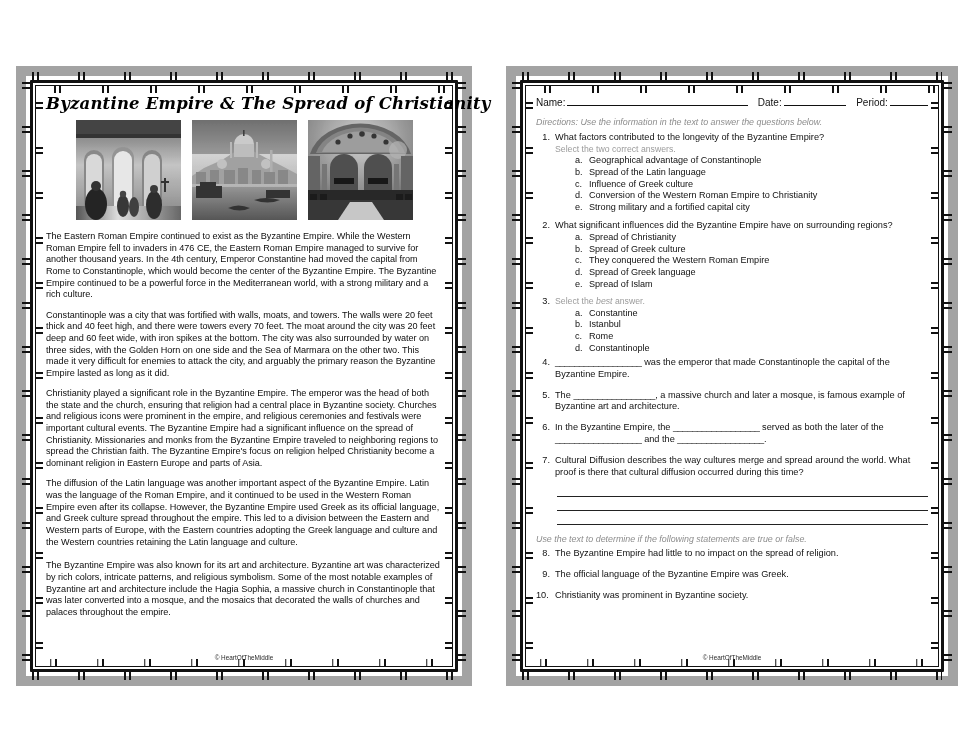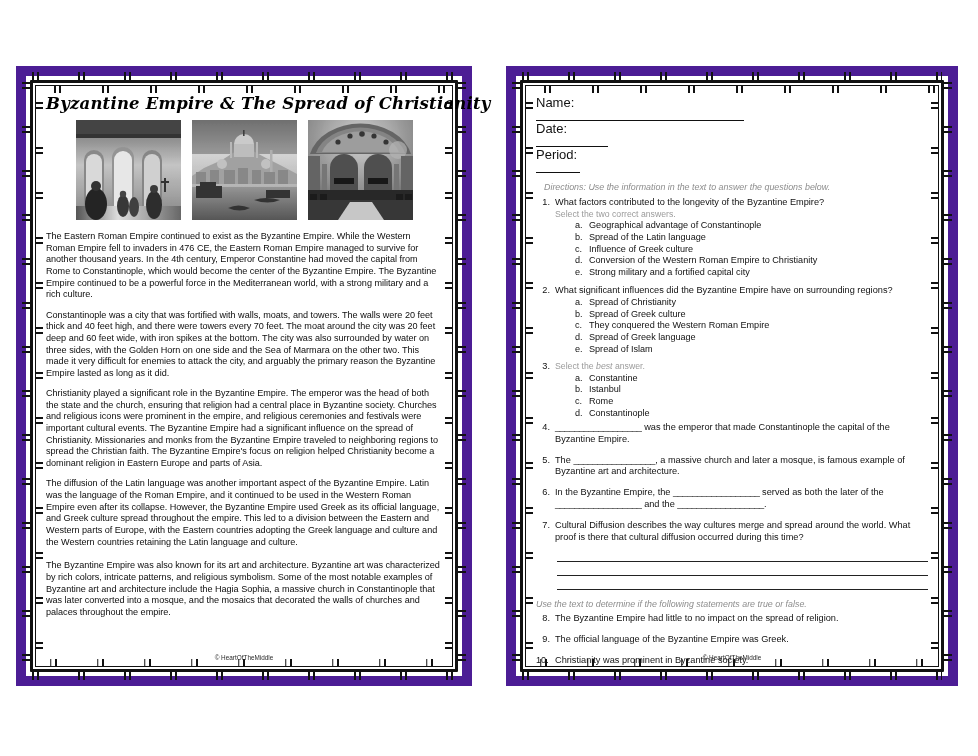--- a/index.html
+++ b/index.html
@@ -9,21 +9,21 @@
   body {
     width: 978px; height: 756px;
     position: relative;
     font-family: "Liberation Sans", sans-serif;
     overflow: hidden;
   }
 
   
   .page {
     position: absolute;
-    background: #4c1d95;
+    background: #a3a3a3;
   }
   #page-left  { left: 16px;  top: 66px; width: 456px; height: 620px; }
   #page-right { left: 506px; top: 66px; width: 452px; height: 620px; }
 
   .page-inner {
     position: absolute;
     left: 10px; top: 10px; right: 10px; bottom: 10px;
     background: #fff;
   }
 
@@ -171,37 +171,36 @@
     left: 0; right: 0; bottom: 1px;
     text-align: center;
     font-size: 6.4px;
     color: #2b2b2b;
   }
 
   
   .nameline {
     display: flex;
     align-items: baseline;
-    font-size: 13px;
+    font-size: 10px;
     color: #111;
     margin: 3px 0 9px 0;
     white-space: nowrap;
-    flex-direction: column;
   }
   .nameline .lbl { margin-right: 2px; }
   .rule { border-bottom: 1px solid #111; display: inline-block; height: 10px; }
   .rule-name   { width: 208px; margin-right: 10px; }
   .rule-date   { width: 72px;  margin-right: 10px; }
   .rule-period { width: 44px; }
 
   .directions {
     font-style: italic;
     font-size: 8.9px;
     color: #8d8d8d;
-    margin: 0 0 5px 8px;
+    margin: 0 0 5px 0;
   }
   .directions-2 { margin: 9px 0 4px 0; }
 
   ol.qlist { list-style: none; margin: 0; padding: 0; }
   .q {
     display: flex;
     font-size: 9.2px;
     color: #111;
     line-height: 1.3;
     margin-bottom: 2px;

